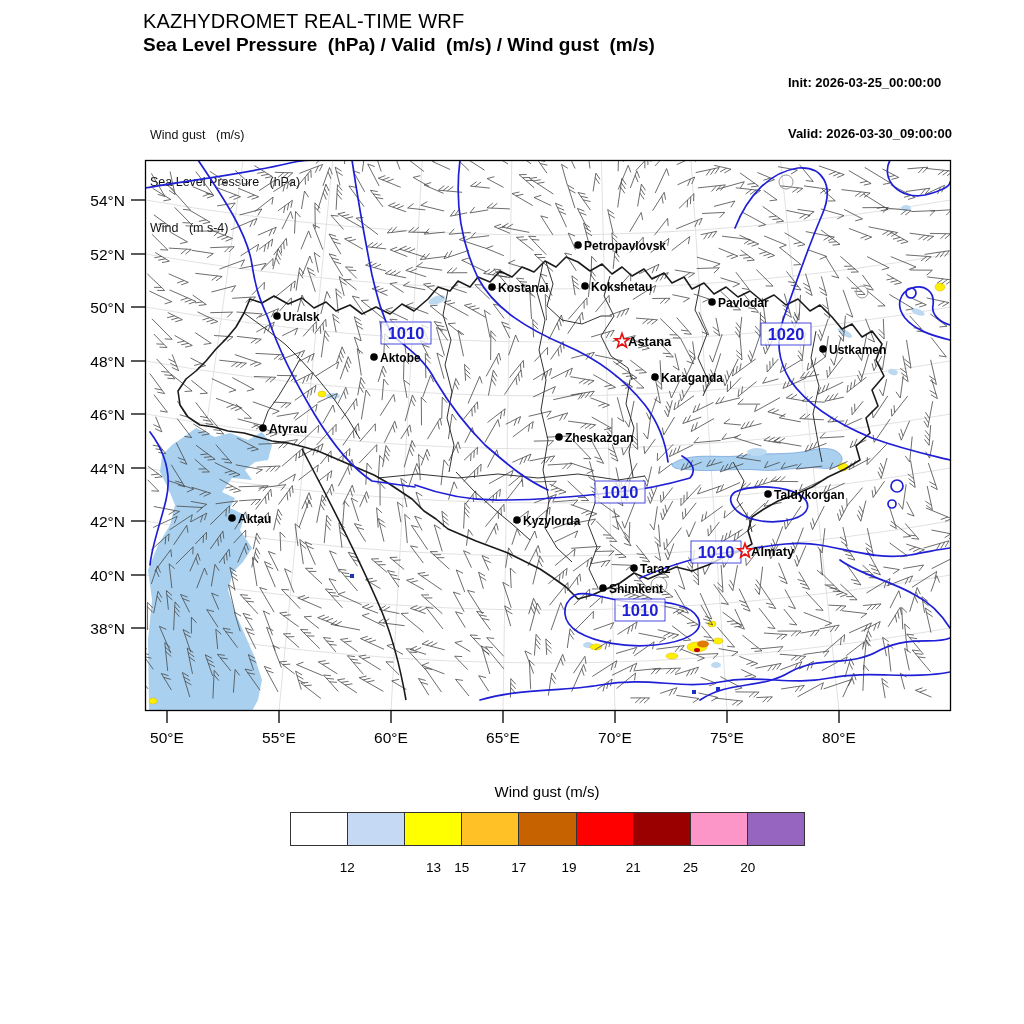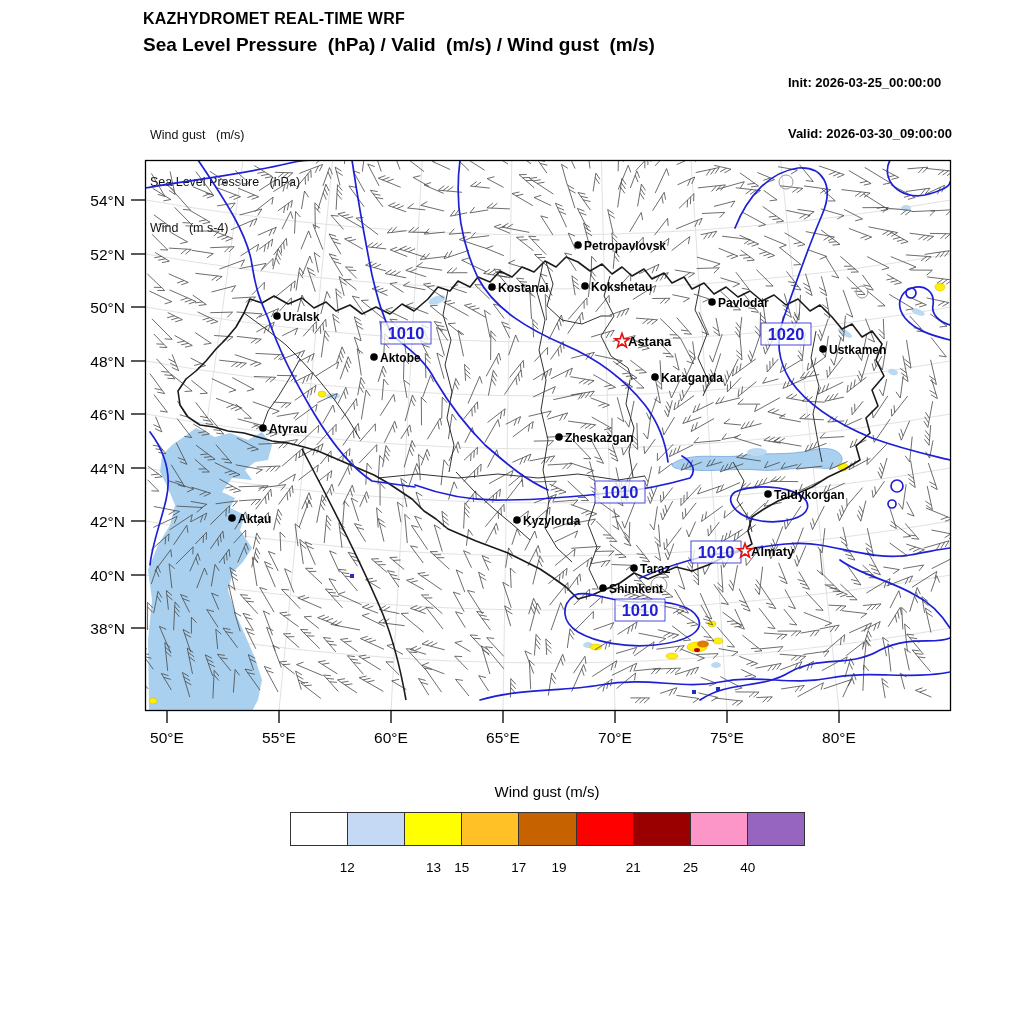--- a/index.html
+++ b/index.html
@@ -1,19 +1,19 @@
 <!DOCTYPE html>
 <html><head>
 <meta charset="utf-8">
 <style>
   html,body{margin:0;padding:0;background:#ffffff;}
   .page{position:relative;width:1024px;height:1024px;background:#ffffff;overflow:hidden;
         font-family:"Liberation Sans",sans-serif;color:#000;}
   .abs{position:absolute;white-space:pre;}
-  .title{left:143px;top:10px;font-size:16px;font-weight:700;letter-spacing:0.2px;}
+  .title{left:143px;top:10px;font-size:20px;font-weight:400;letter-spacing:0.2px;}
   .subtitle{left:143px;top:34px;font-size:19px;font-weight:700;}
   .initvalid{right:72px;top:40px;text-align:left;font-size:13px;font-weight:700;line-height:17px;}
   .layers{left:150px;top:97px;font-size:12.5px;line-height:15.5px;color:#111;}
   .layers div{white-space:pre;}
   #map-svg{position:absolute;left:0;top:0;}
   .cbar-title{left:547px;top:783px;transform:translateX(-50%);font-size:15px;}
   .cbar{position:absolute;left:290px;top:812px;width:515px;height:34px;display:flex;
         border:1.5px solid #333;box-sizing:border-box;}
   .cbar .cell{flex:1 1 0;border-right:1px solid #333;}
   .cbar .cell:last-child{border-right:none;}
@@ -261,19 +261,19 @@
       <div class="cell" style="background: rgb(254, 0, 0);"></div>
       <div class="cell" style="background: rgb(154, 0, 0);"></div>
       <div class="cell" style="background: rgb(252, 150, 200);"></div>
       <div class="cell" style="background: rgb(149, 101, 191);"></div>
     </div>
   <div class="cbar-ticks" id="cbar-ticks">
       <span style="left: 57.2222px;">12</span>
       <span style="left: 114.444px; margin-left: 29px;">13</span>
       <span style="left: 171.667px;">15</span>
       <span style="left: 228.889px; text-align: center;">17</span>
-      <span style="left: 269px;">19</span>
+      <span style="left: 279px;">19</span>
       <span style="left: 343.333px;">21</span>
       <span style="left: 400.556px;">25</span>
-      <span style="left: 457.778px;">40</span>
+      <span style="left: 457.778px;">20</span>
     </div>
 
 </div>
 
 </body></html>

